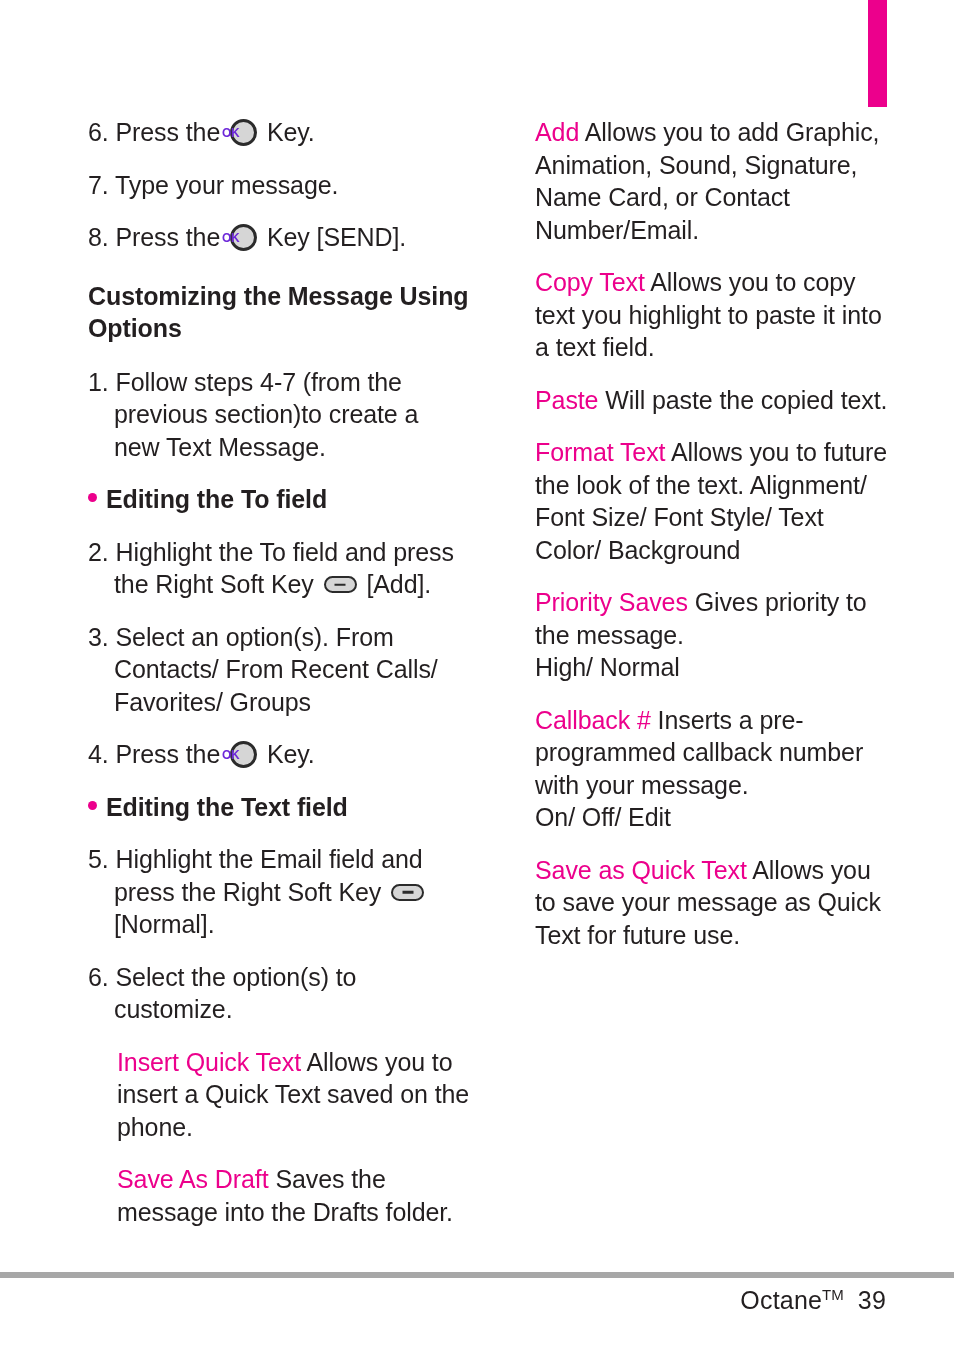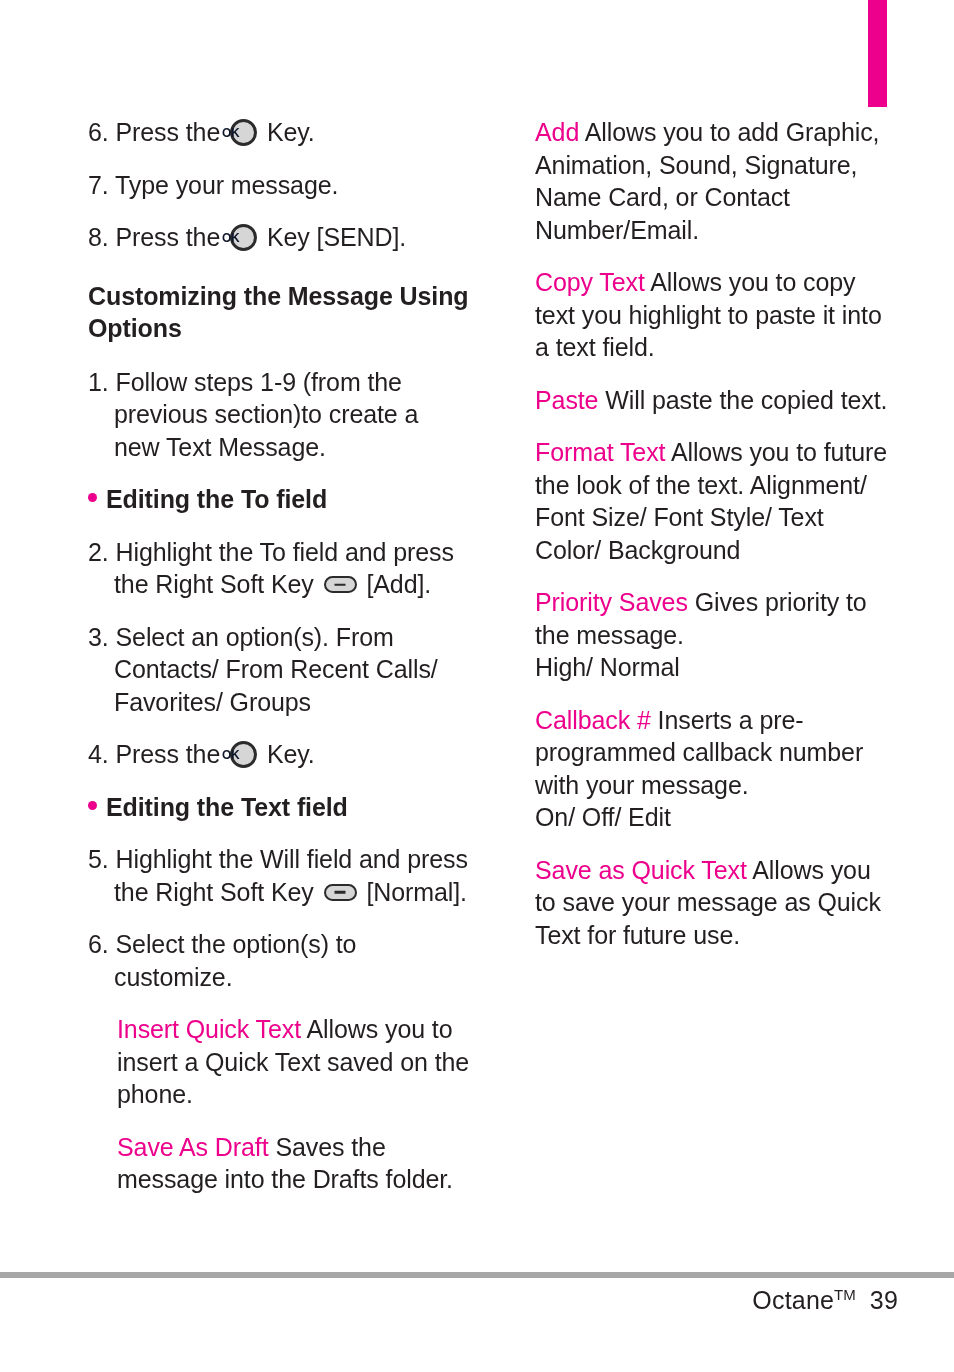--- a/index.html
+++ b/index.html
@@ -106,21 +106,21 @@
     margin: 0 3px;
   }
   .ok-key .ok-text {
     position: absolute;
     left: 0; right: 0; top: 50%;
     transform: translateY(-50%);
     text-align: center;
     font-size: 12px;
     font-weight: 700;
     line-height: 1;
-    color: #0f172a;
+    color: #6d28d9;
     font-family: "Liberation Sans", sans-serif;
     letter-spacing: -0.5px;
   }
 
   
   .soft-key {
     display: inline-block;
     width: 33px;
     height: 17px;
     border-radius: 9px;
@@ -145,21 +145,21 @@
   #footer-rule {
     position: absolute;
     left: 0;
     top: 1272px;
     width: 954px;
     height: 6px;
     background: #a7a7a7;
   }
   #footer {
     position: absolute;
-    left: 12px;
+    left: 0;
     top: 1286px;
     width: 886px;
     text-align: right;
     font-size: 25px;
     color: #231f20;
     letter-spacing: 0.2px;
   }
   #footer .tm {
     font-size: 15px;
     vertical-align: 9px;
@@ -193,21 +193,21 @@
       <span>Press the</span>
       <span class="ok-key"><span class="ok-text">OK</span></span>
       <span>Key</span>
       <span class="bold">[SEND]</span><span>.</span>
     </p>
 
     <h3 class="section-heading">Customizing the Message Using Options</h3>
 
     <p class="step">
       <span class="num">1.</span>
-      <span>Follow steps 1-9 (from the previous section)to create a new Text Message.</span>
+      <span>Follow steps 4-7 (from the previous section)to create a new Text Message.</span>
     </p>
 
     <p class="bullet-heading">
       <span class="dot"></span><span>Editing the To field</span>
     </p>
 
     <p class="step">
       <span class="num">2.</span>
       <span>Highlight the</span>
       <span class="bold">To</span>
@@ -229,21 +229,21 @@
       <span>Key.</span>
     </p>
 
     <p class="bullet-heading">
       <span class="dot"></span><span>Editing the Text field</span>
     </p>
 
     <p class="step">
       <span class="num">5.</span>
       <span>Highlight the</span>
-      <span class="bold">Will</span>
+      <span class="bold">Email</span>
       <span>field and press the Right Soft Key</span>
       <span class="soft-key"><span class="dash"></span></span>
       <span class="bold">[Normal]</span><span>.</span>
     </p>
 
     <p class="step">
       <span class="num">6.</span>
       <span>Select the option(s) to customize.</span>
     </p>
 

